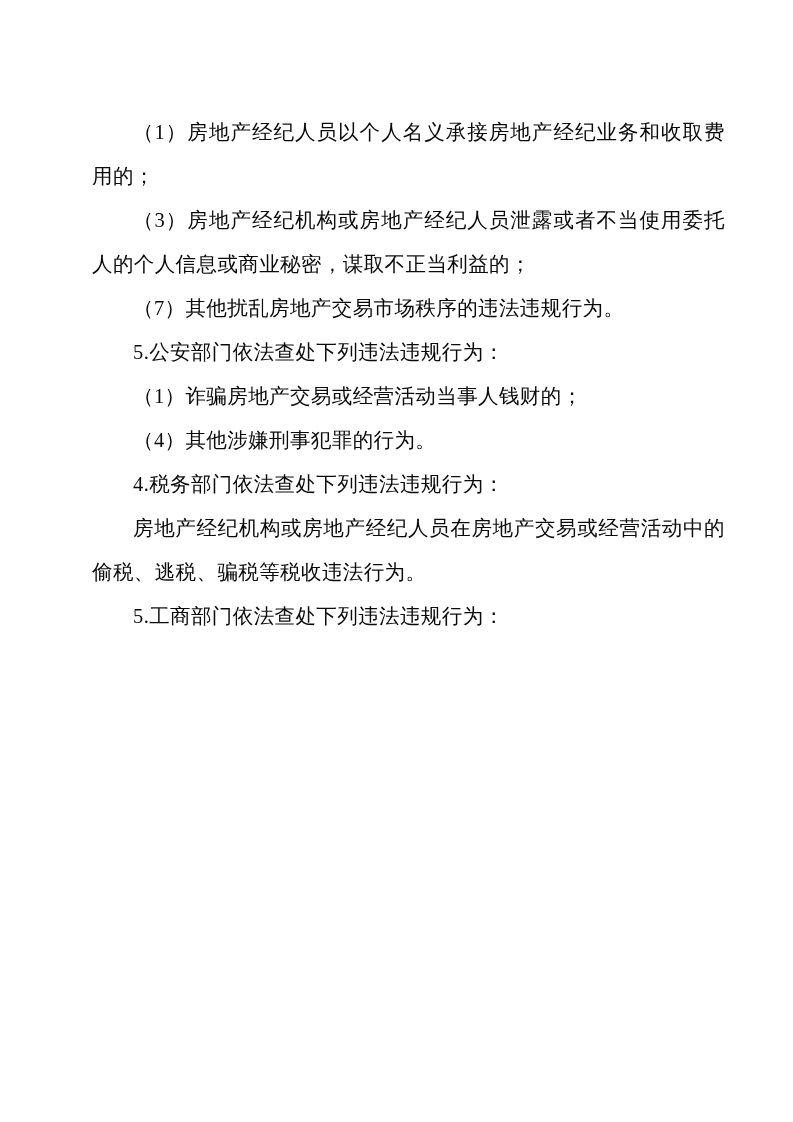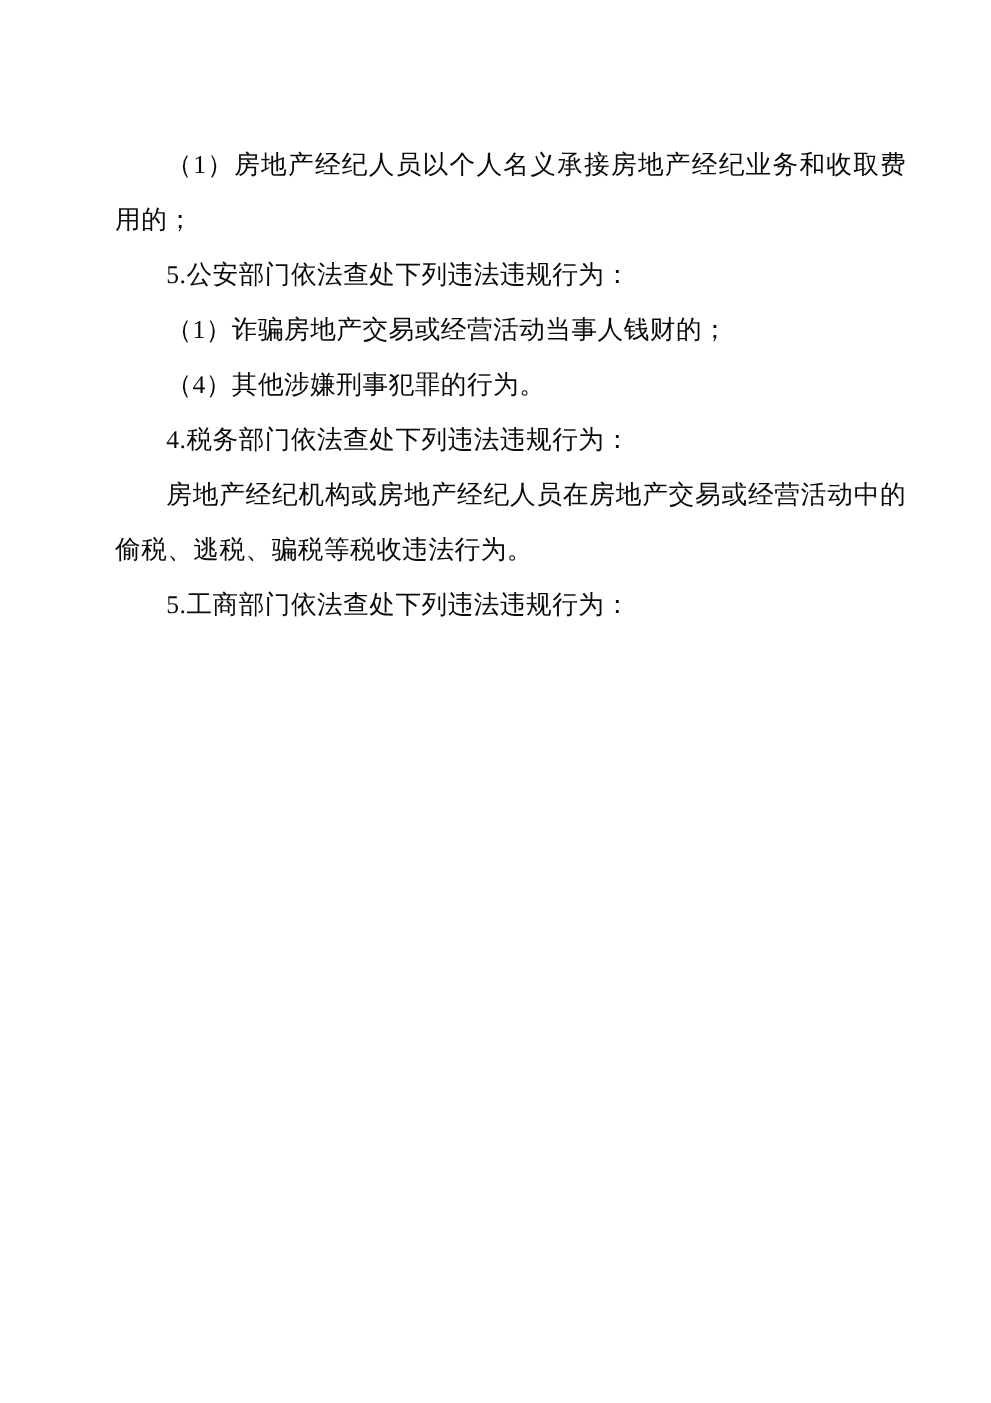--- a/index.html
+++ b/index.html
@@ -34,20 +34,22 @@
     text-indent: 2em;
     white-space: normal;
   }
 </style>
 </head>
 <body>
 
 <div class="page">
   <div class="doc-body">
     <p class="para">（1）房地产经纪人员以个人名义承接房地产经纪业务和收取费用的；</p>
+    <p class="para">（3）房地产经纪机构或房地产经纪人员泄露或者不当使用委托人的个人信息或商业秘密，谋取不正当利益的；</p>
+    <p class="para">（7）其他扰乱房地产交易市场秩序的违法违规行为。</p>
     <p class="para">5.公安部门依法查处下列违法违规行为：</p>
     <p class="para">（1）诈骗房地产交易或经营活动当事人钱财的；</p>
     <p class="para">（4）其他涉嫌刑事犯罪的行为。</p>
     <p class="para">4.税务部门依法查处下列违法违规行为：</p>
     <p class="para">房地产经纪机构或房地产经纪人员在房地产交易或经营活动中的偷税、逃税、骗税等税收违法行为。</p>
     <p class="para">5.工商部门依法查处下列违法违规行为：</p>
   </div>
 </div>
 
 </body></html>

